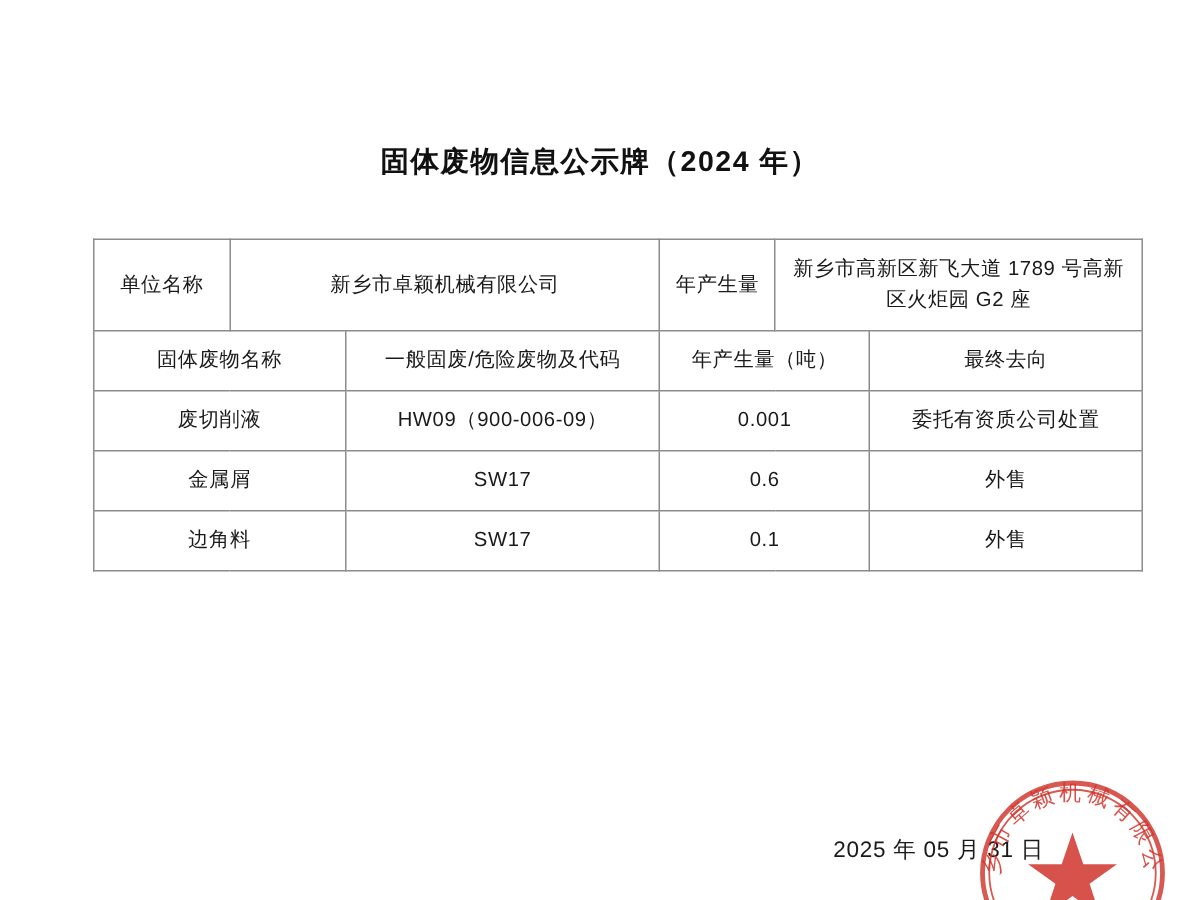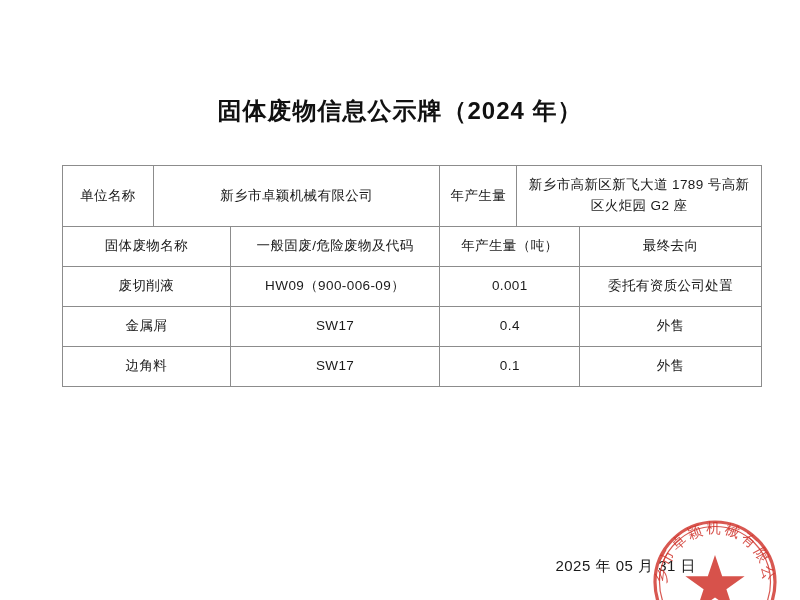--- a/index.html
+++ b/index.html
@@ -16,21 +16,21 @@
     overflow: hidden;
   }
   .page {
     position: relative;
     width: 800px;
     height: 600px;
     box-sizing: border-box;
   }
   .doc-title {
     text-align: center;
-    font-size: 24px;
+    font-size: 19px;
     font-weight: bold;
     letter-spacing: 1px;
     margin-top: 95px;
     color: #111;
   }
   .table-wrap {
     margin: 38px auto 0 auto;
     width: 700px;
     padding-left: 24px;
   }
@@ -111,21 +111,21 @@
 
         <tr>
           <td colspan="2">废切削液</td>
           <td colspan="2">HW09（900-006-09）</td>
           <td colspan="2">0.001</td>
           <td>委托有资质公司处置</td>
         </tr>
         <tr>
           <td colspan="2">金属屑</td>
           <td colspan="2">SW17</td>
-          <td colspan="2">0.4</td>
+          <td colspan="2">0.6</td>
           <td>外售</td>
         </tr>
         <tr>
           <td colspan="2">边角料</td>
           <td colspan="2">SW17</td>
           <td colspan="2">0.1</td>
           <td>外售</td>
         </tr>
       </tbody>
     </table>

